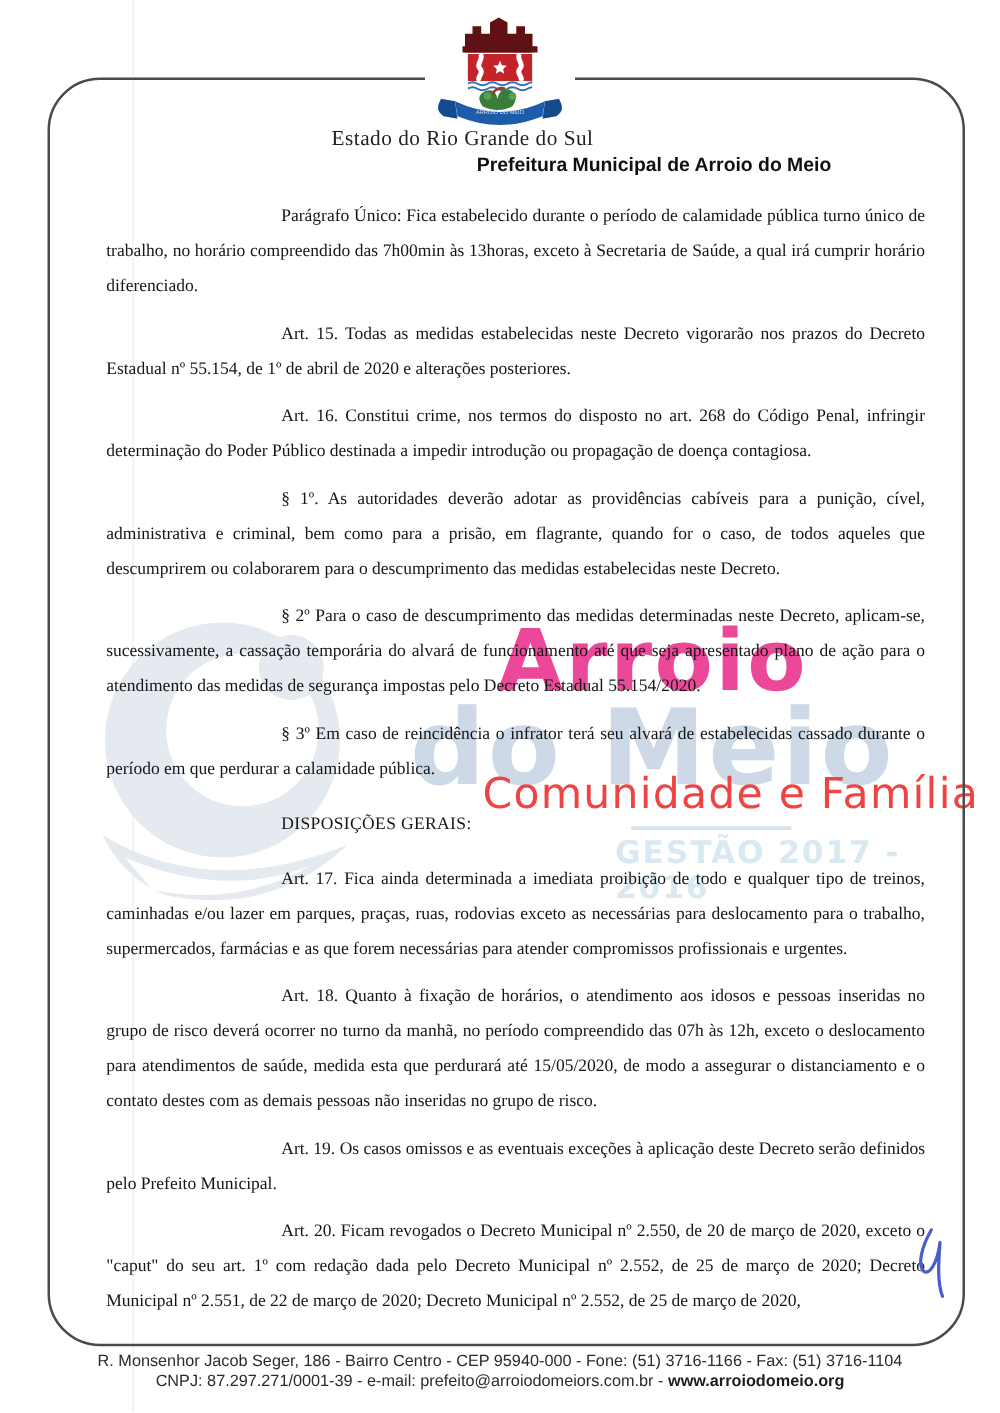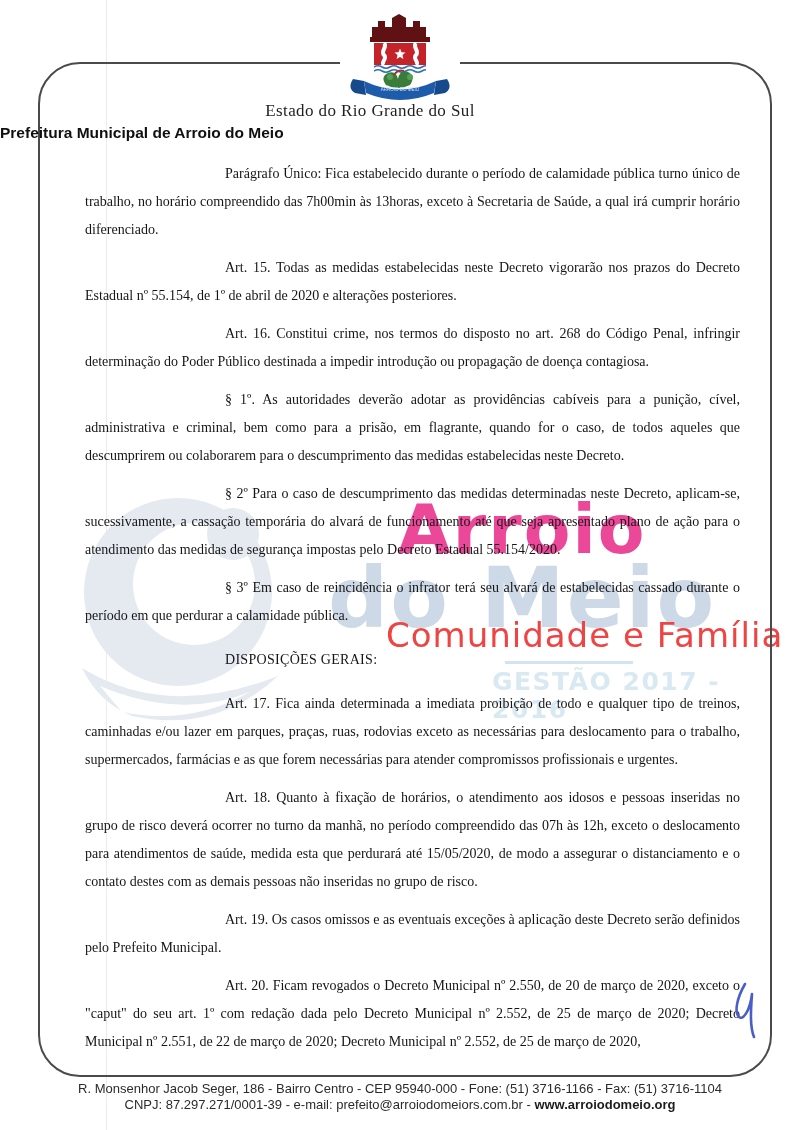--- a/index.html
+++ b/index.html
@@ -28,21 +28,21 @@
 
   
   .border-frame { position:absolute; left:38px; top:62px; width:734px; height:1015px;
     box-sizing:border-box; border:2px solid #4a4a4a; border-radius:42px; z-index:1; }
 
   
   .crest-wrap { position:absolute; left:340px; top:10px; width:120px; height:92px;
     background:#ffffff; z-index:3; display:flex; align-items:center; justify-content:center; }
   .state-line { position:absolute; left:0; top:101px; width:740px; text-align:center;
     font-size:17px; color:#1f1f1f; letter-spacing:0.4px; z-index:3; }
-  .muni-line { position:absolute; left:0; top:124px; width:665px; text-align:left;
+  .muni-line { position:absolute; left:0; top:124px; width:665px; text-align:right;
     font-family:"Liberation Sans", sans-serif; font-weight:bold; font-size:15.5px;
     color:#101010; z-index:3; }
 
   
   .doc-body { position:absolute; left:85px; top:160px; width:655px; z-index:2;
     font-size:14px; line-height:28px; text-align:justify; color:#151515; }
   .doc-body p { margin:0 0 10px 0; text-indent:140px;font-family:Liberation Serif, serif; }
   .doc-body p.heading { margin:16px 0 16px 0; letter-spacing:0.3px; }
 
   

